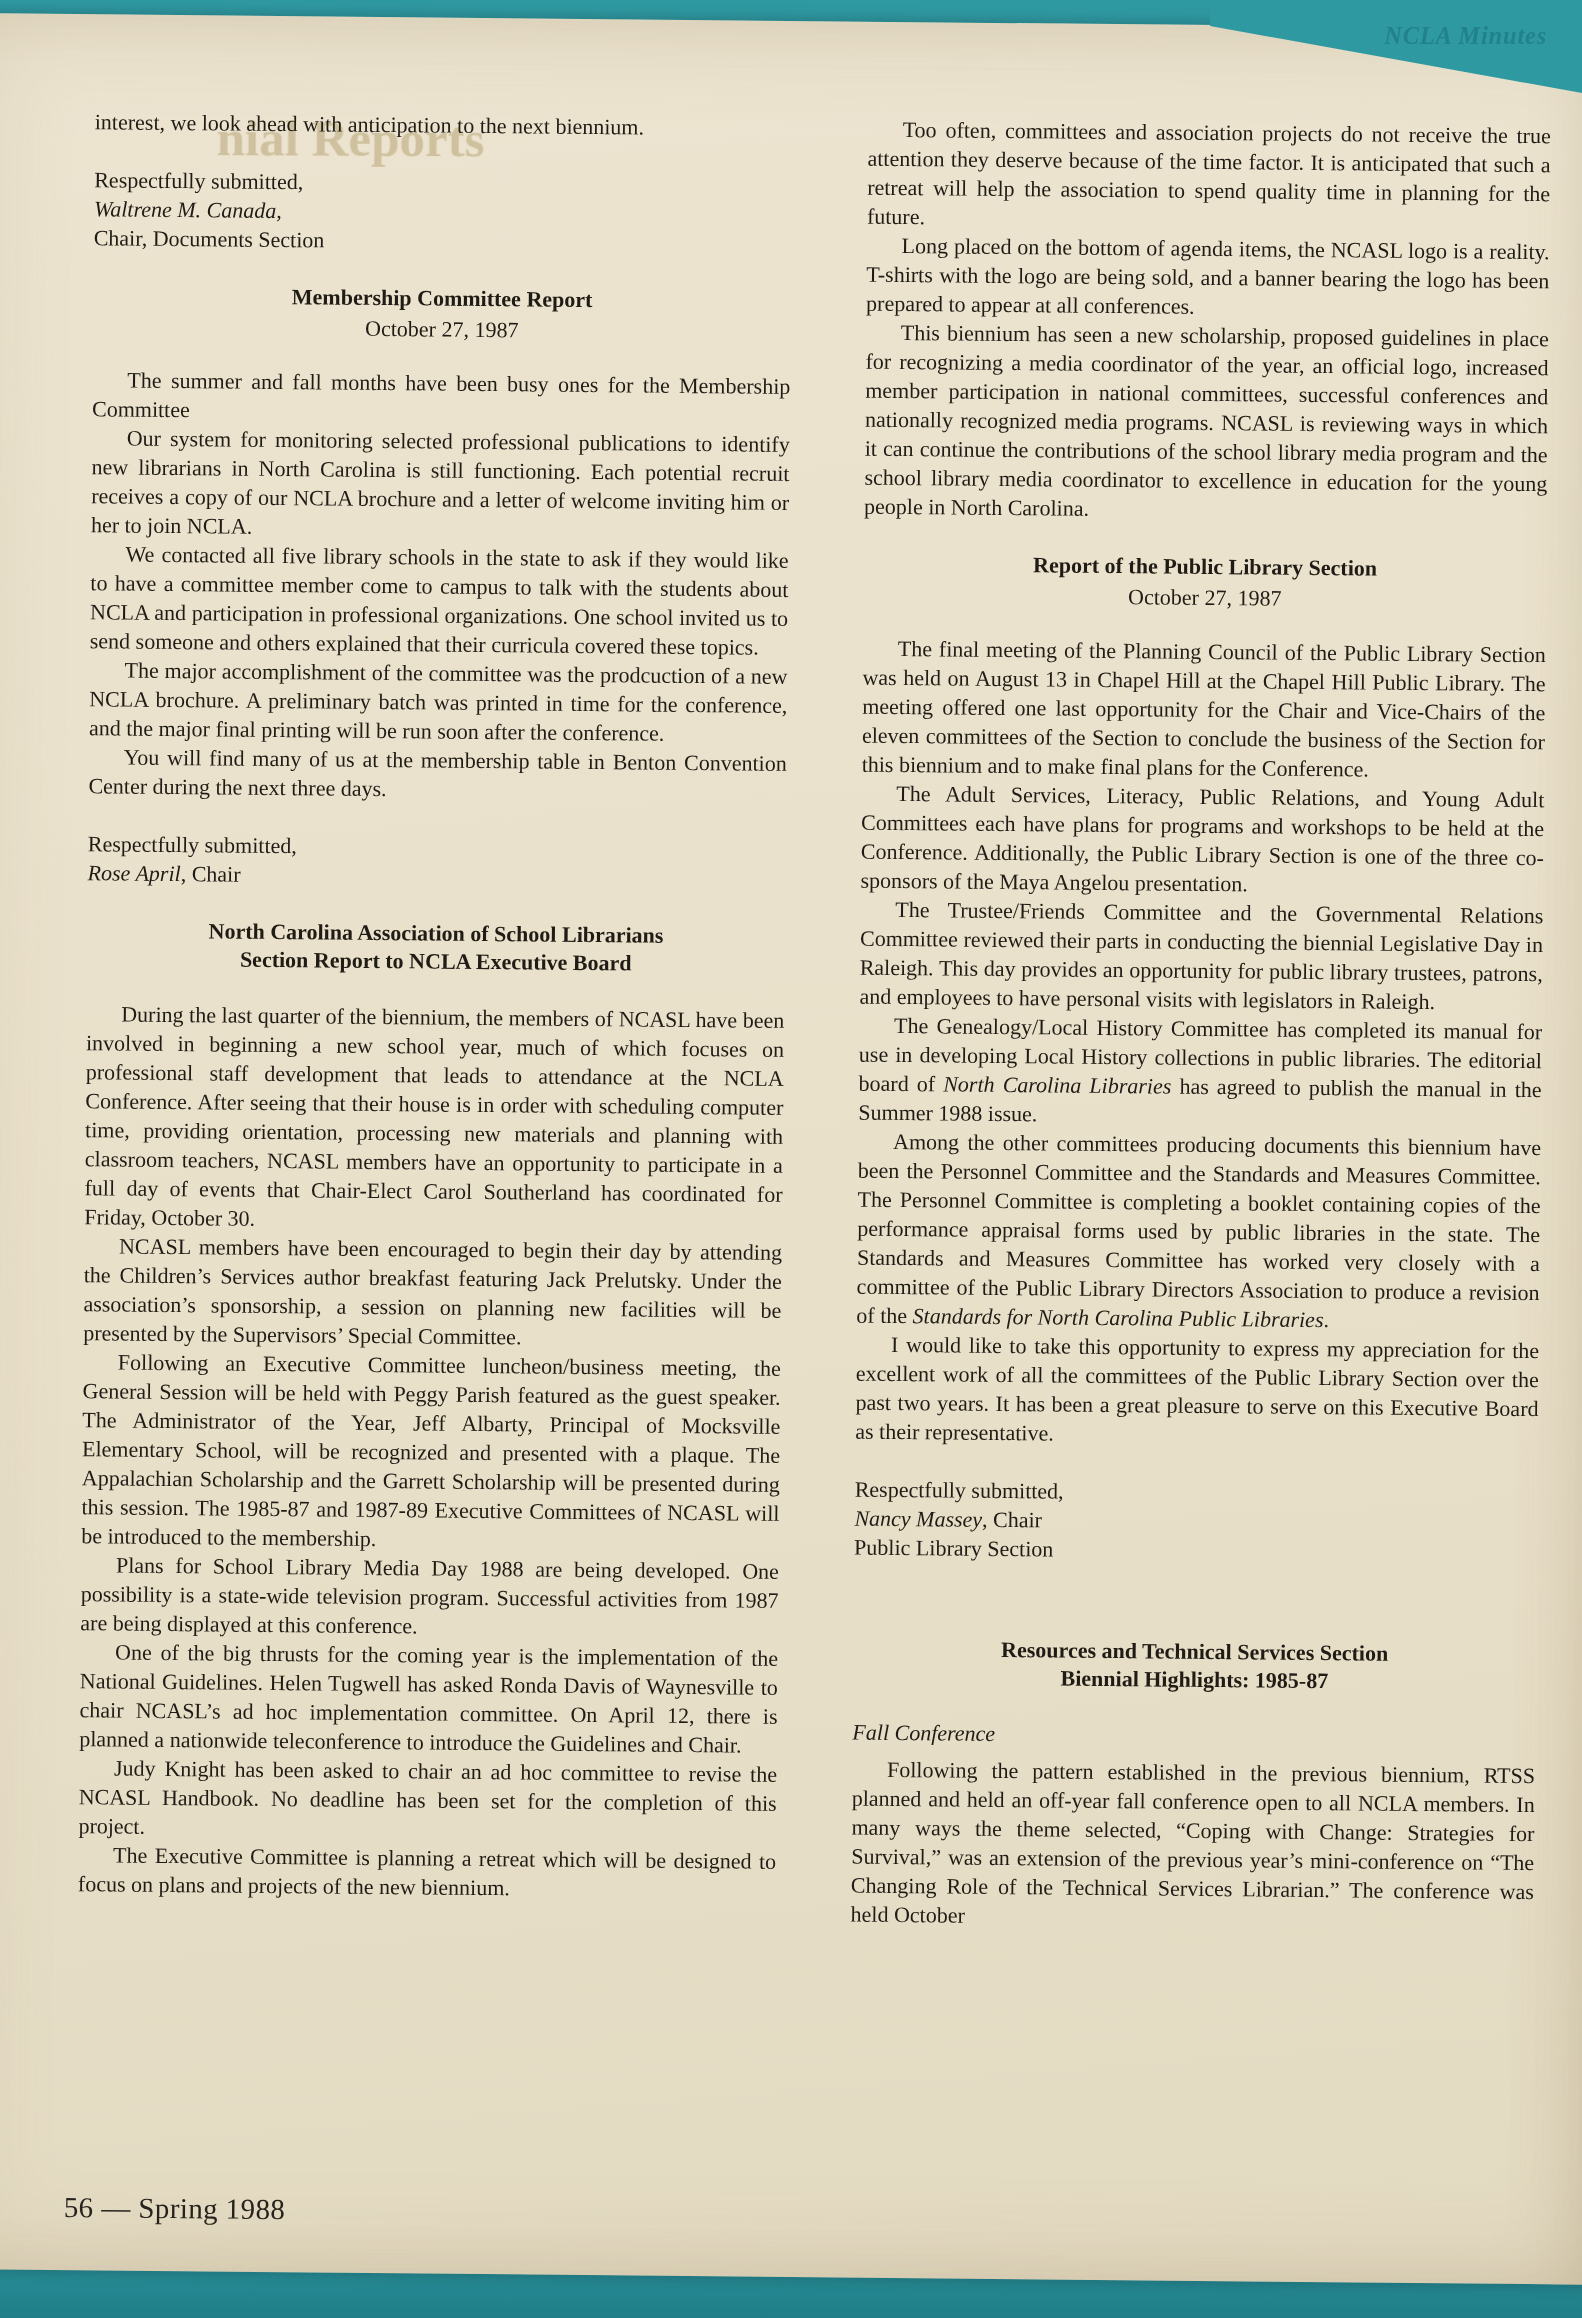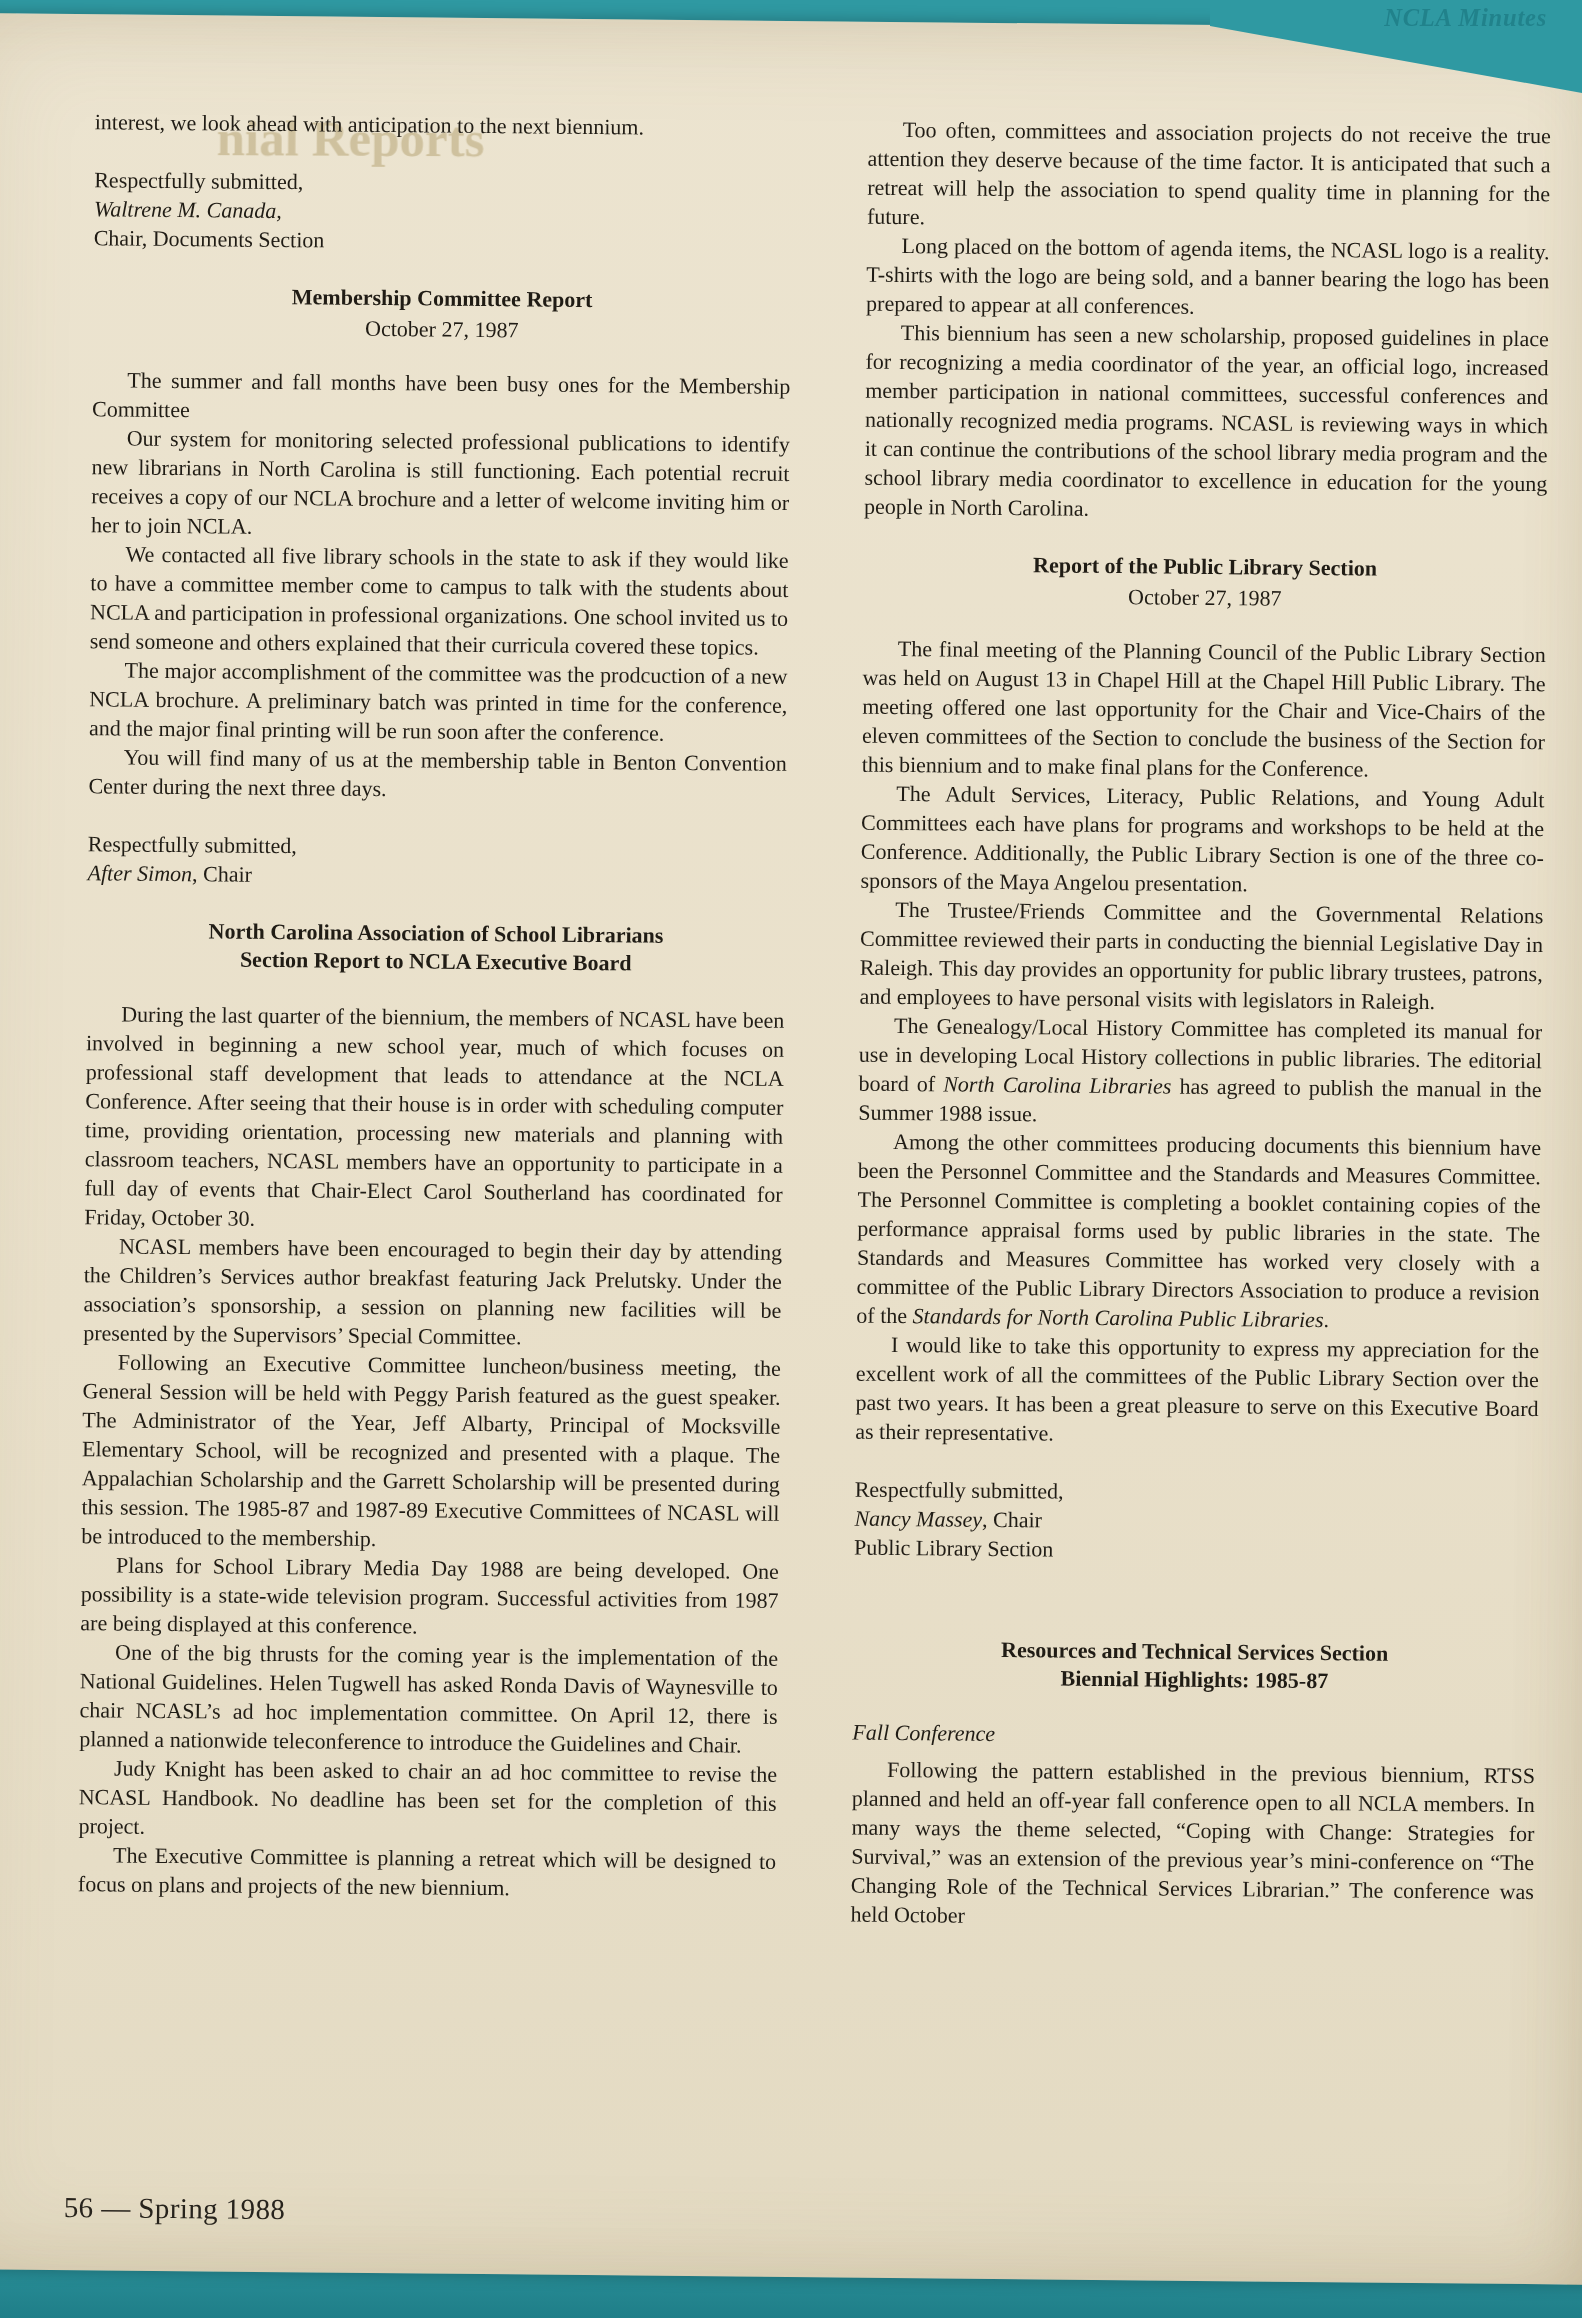--- a/index.html
+++ b/index.html
@@ -35,21 +35,21 @@
     top: 0;
     right: 0;
     width: 372px;
     height: 93px;
     background: var(--teal, #2f99a2);
     clip-path: polygon(0 0, 100% 0, 100% 100%, 0 28%);
     z-index: 3;
   }
   .corner-text {
     position: absolute;
-    top: 4px;
+    top: 22px;
     right: 35px;
     font-size: 24.5px;
     font-style: italic;
     font-weight: bold;
     color: var(--teal_dark, #1a737d);
     opacity: 0.85;
     letter-spacing: 0.8px;
   }
   .bleed-watermark {
     position: absolute;
@@ -130,21 +130,21 @@
       <div class="date">October 27, 1987</div>
 
       <p class="p">The summer and fall months have been busy ones for the Membership Committee</p>
       <p class="p">Our system for monitoring selected professional publications to identify new librarians in North Carolina is still functioning. Each potential recruit receives a copy of our NCLA brochure and a letter of welcome inviting him or her to join NCLA.</p>
       <p class="p">We contacted all five library schools in the state to ask if they would like to have a committee member come to campus to talk with the students about NCLA and participation in professional organizations. One school invited us to send someone and others explained that their curricula covered these topics.</p>
       <p class="p">The major accomplishment of the committee was the prodcuction of a new NCLA brochure. A preliminary batch was printed in time for the conference, and the major final printing will be run soon after the conference.</p>
       <p class="p">You will find many of us at the membership table in Benton Convention Center during the next three days.</p>
 
       <div class="sig">
         <p class="line">Respectfully submitted,</p>
-        <p class="line"><span class="it">After Simon</span><span>, Chair</span></p>
+        <p class="line"><span class="it">Rose April</span><span>, Chair</span></p>
       </div>
 
       <div class="h mb">
         <div>North Carolina Association of School Librarians</div>
         <div>Section Report to NCLA Executive Board</div>
       </div>
 
       <p class="p">During the last quarter of the biennium, the members of NCASL have been involved in beginning a new school year, much of which focuses on professional staff development that leads to attendance at the NCLA Conference. After seeing that their house is in order with scheduling computer time, providing orientation, processing new materials and planning with classroom teachers, NCASL members have an opportunity to participate in a full day of events that Chair-Elect Carol Southerland has coordinated for Friday, October 30.</p>
       <p class="p">NCASL members have been encouraged to begin their day by attending the Children’s Services author breakfast featuring Jack Prelutsky. Under the association’s sponsorship, a session on planning new facilities will be presented by the Supervisors’ Special Committee.</p>
       <p class="p">Following an Executive Committee luncheon/business meeting, the General Session will be held with Peggy Parish featured as the guest speaker. The Administrator of the Year, Jeff Albarty, Principal of Mocksville Elementary School, will be recognized and presented with a plaque. The Appalachian Scholarship and the Garrett Scholarship will be presented during this session. The 1985-87 and 1987-89 Executive Committees of NCASL will be introduced to the membership.</p>

